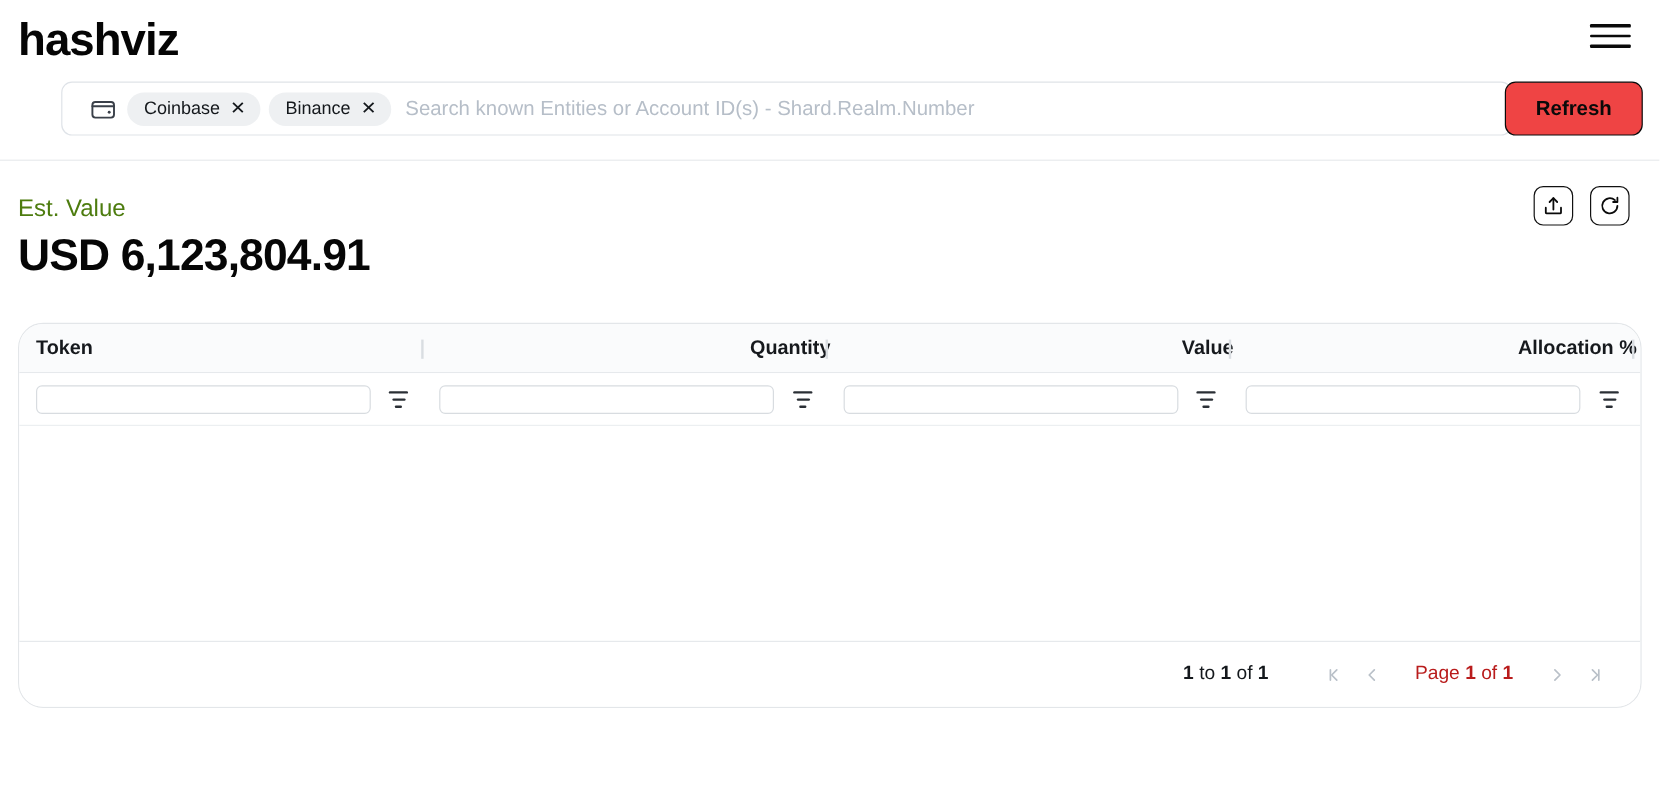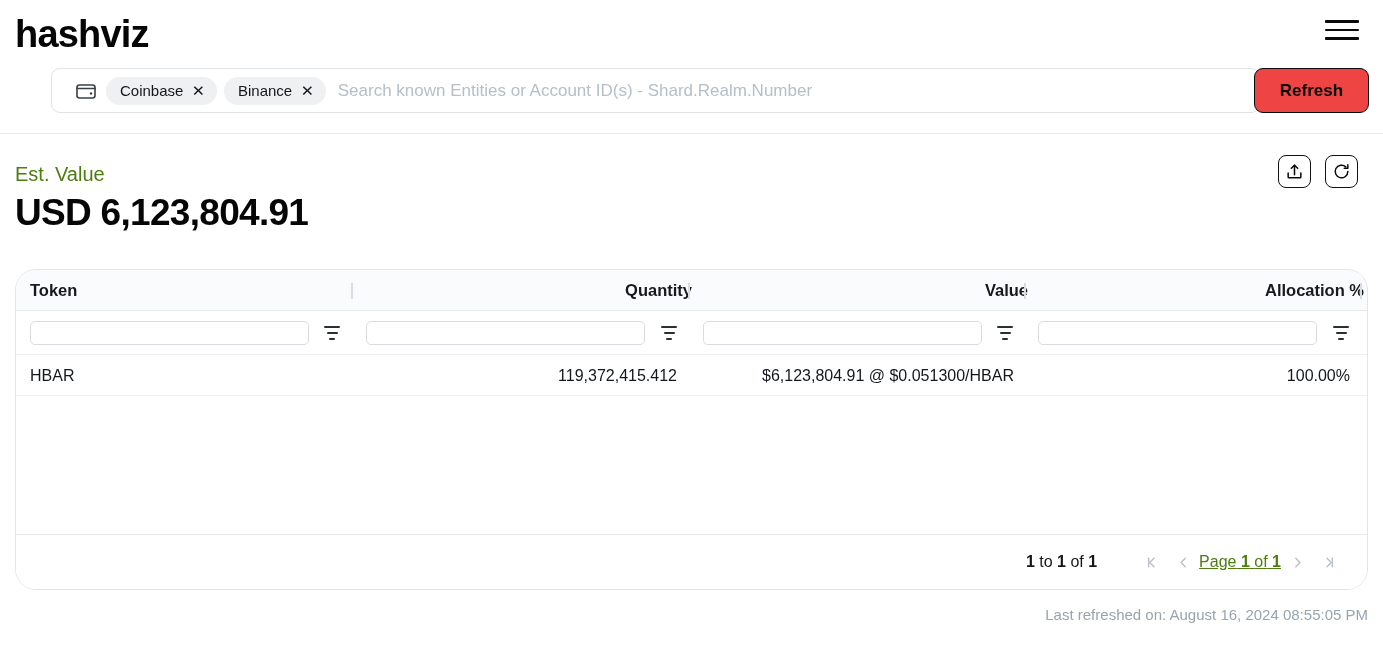--- a/index.html
+++ b/index.html
@@ -135,21 +135,21 @@
     display: flex; align-items: center; justify-content: flex-end;
     padding-right: 22px; gap: 0;
   }
   .range-txt { font-size: 16px; color: #14181c; margin-right: 38px; }
   .range-txt b { font-weight: 700; }
   .pg-btn {
     width: 32px; height: 30px; display: flex; align-items: center; justify-content: center;
     cursor: pointer; background: none; border: 0; padding: 0;
   }
   .pg-btn.disabled { cursor: default; }
-  .page-txt { font-size: 16px; color: #4d7c0f; margin: 0 0; white-space: nowrap; text-decoration: underline; }
+  .page-txt { font-size: 16px; color: #b91c1c; margin: 0 20px; white-space: nowrap; }
   .page-txt b { font-weight: 700; }
 
   .last-refreshed {
     position: absolute; right: 15px; top: 606px;
     font-size: 15px; color: #9aa4af;
   }
 </style>
 </head>
 <body>
 
@@ -246,26 +246,20 @@
         </div>
 
       <input class="filter-input" style="left: 1022px; width: 279px;" type="text">
       <div class="filter-icon" style="left:1316px;">
           <i></i>
           <i></i>
           <i></i>
         </div>
     </div>
 
-    <div class="trow">
-      <div class="td left" style="left:14px;">HBAR</div>
-      <div class="td right" style="left:360px; width:301px;">119,372,415.412</div>
-      <div class="td right" style="left:700px; width:298px;">$6,123,804.91 @ $0.051300/HBAR</div>
-      <div class="td right" style="left:1036px; width:298px;">100.00%</div>
-    </div>
 
     <div class="tbody-fill"></div>
 
     <div class="tfoot">
       <span class="range-txt">
         <b>1</b>
         to
         <b>1</b>
         of
         <b>1</b>
@@ -297,15 +291,14 @@
       </button>
       <button class="pg-btn disabled">
         <svg viewBox="0 0 24 24" width="17" height="17" fill="none" stroke="#b9c0c8" stroke-width="2" stroke-linecap="round" stroke-linejoin="round">
           <path d="M8.5 6l6 6-6 6"></path>
             <path d="M16 6v12"></path>
         </svg>
       </button>
     </div>
   </div>
 
-  <div class="last-refreshed">Last refreshed on: August 16, 2024 08:55:05 PM</div>
 
 </div>
 
 </body></html>

